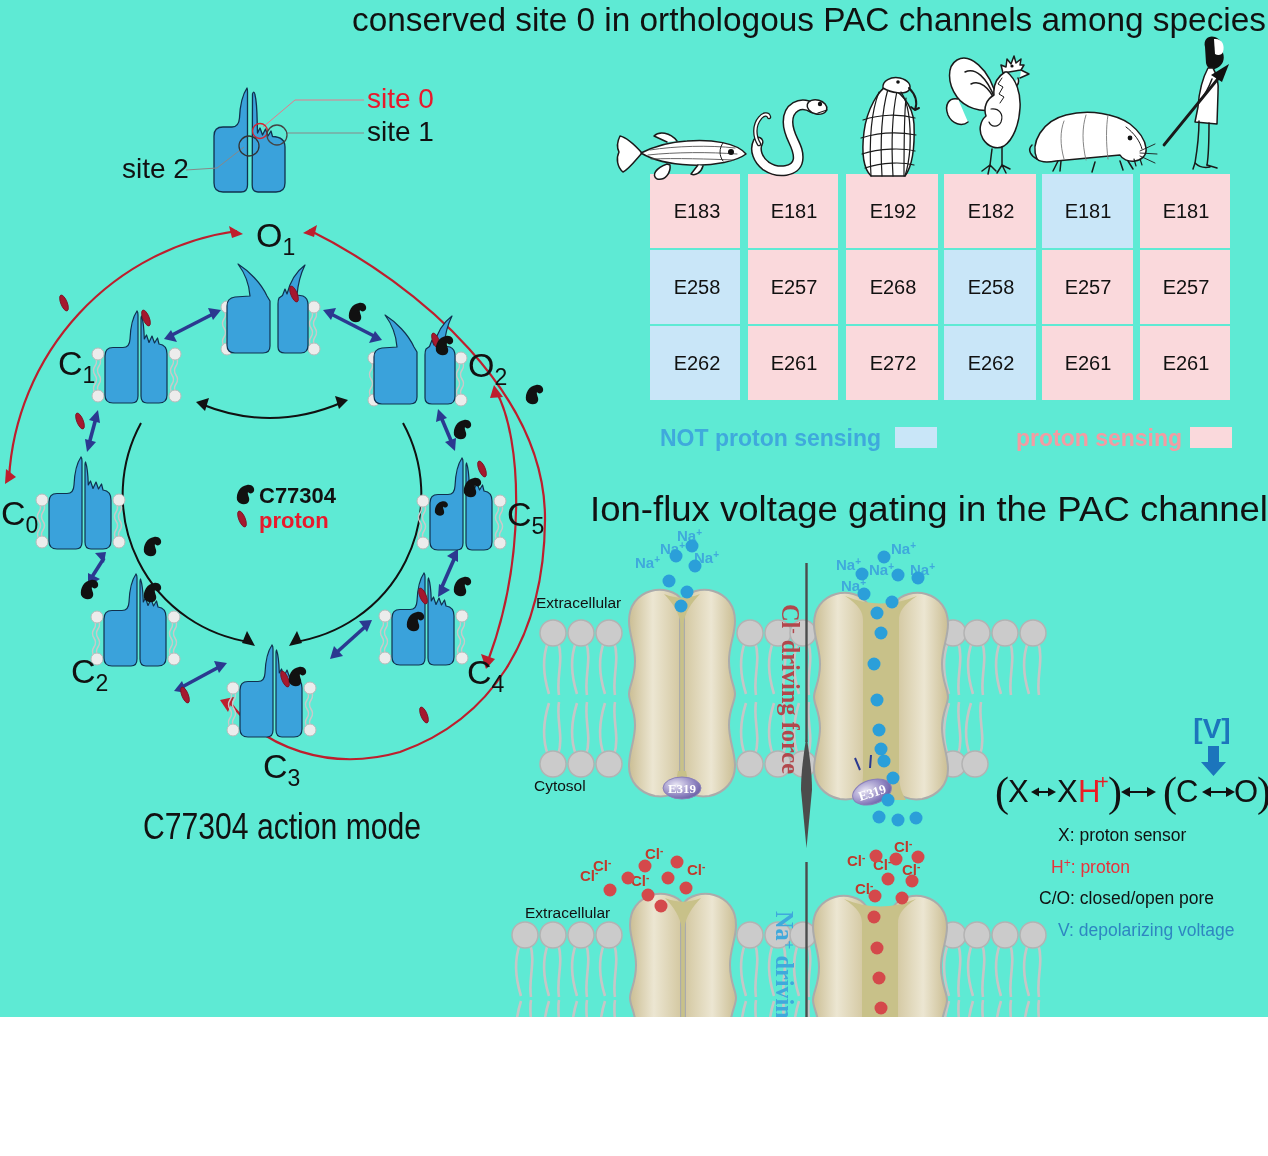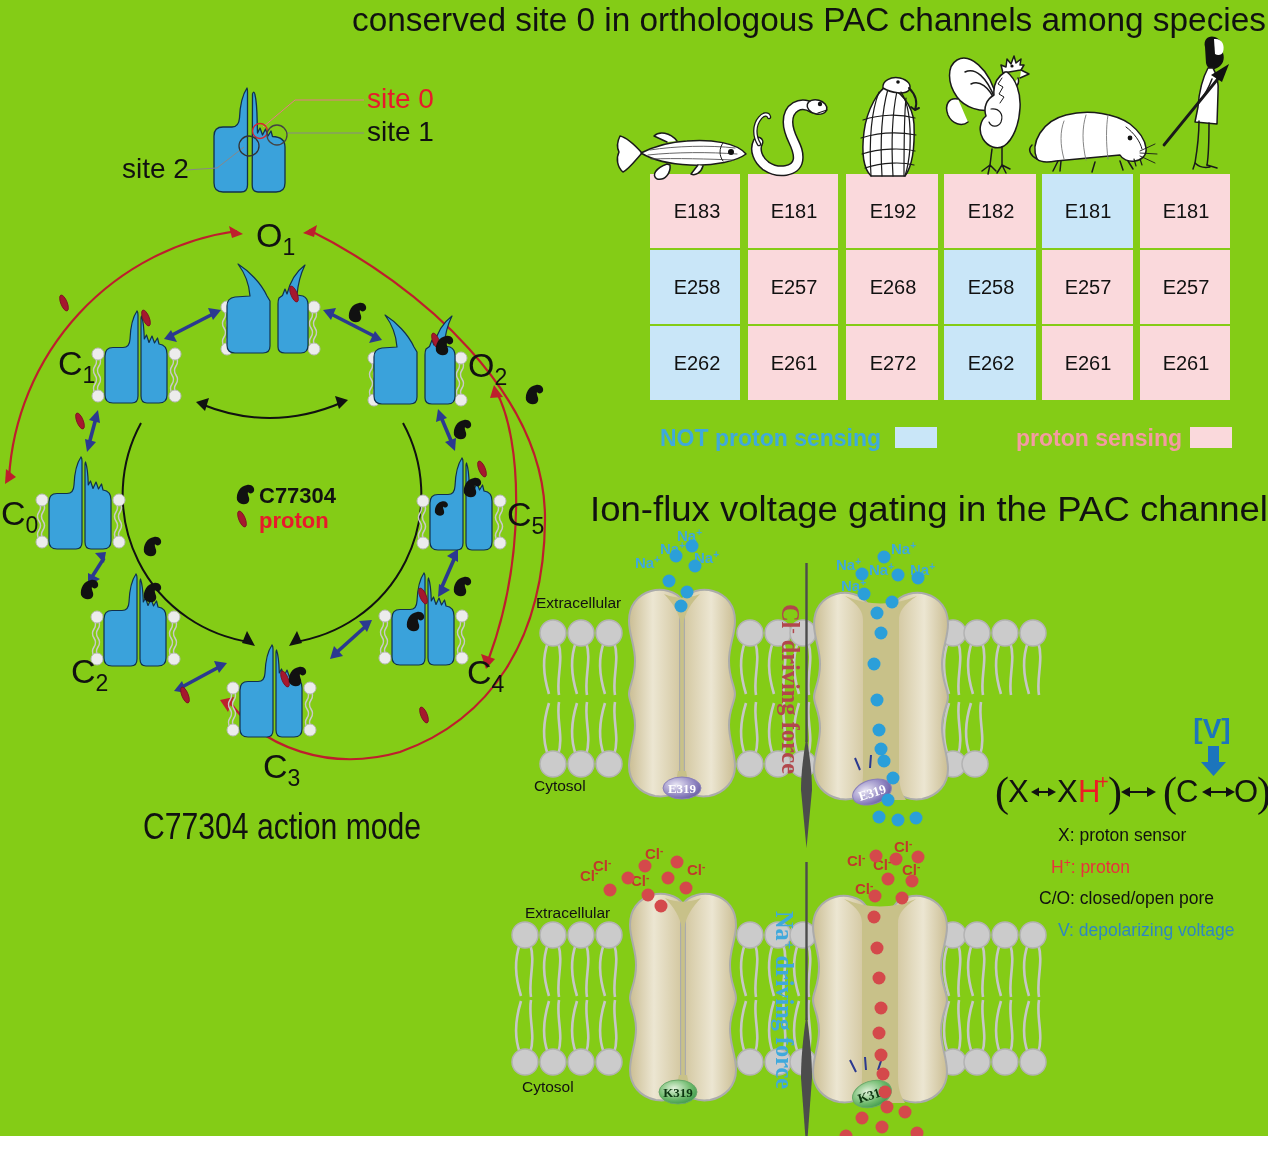--- a/index.html
+++ b/index.html
@@ -1,16 +1,16 @@
 <!DOCTYPE html>
 <html><head>
 <meta charset="utf-8">
 <style>
 html,body{margin:0;padding:0;background:#fff;}
-.page{position:relative;width:1268px;height:1136px;background:#84cc16;overflow:hidden;
+.page{position:relative;width:1268px;height:1017px;background:#5eead4;overflow:hidden;
   font-family:"Liberation Sans", sans-serif;}
 svg{position:absolute;left:0;top:0;}
 </style>
 </head>
 <body>
 <div class="page">
 <svg width="1268" height="1156" viewBox="0 0 1268 1156">
 <defs>
 
 <linearGradient id="tanG" x1="0" y1="0" x2="1" y2="0">

